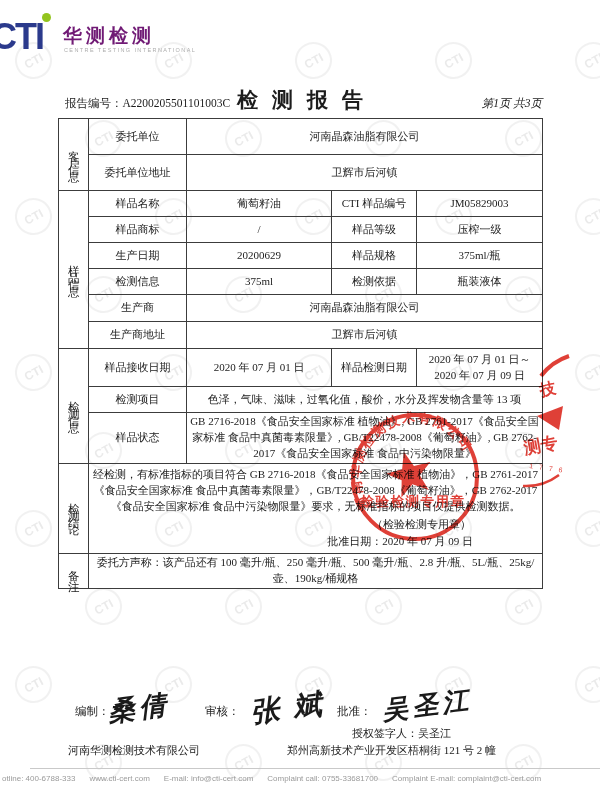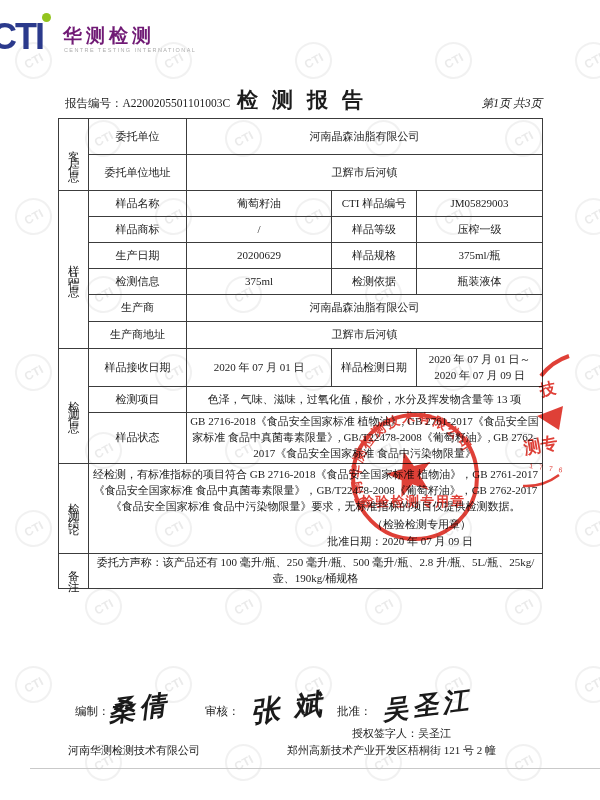--- a/index.html
+++ b/index.html
@@ -231,14 +231,21 @@
     <span class="sig" style="left:382px;top:-2px;font-size:26px">吴圣江</span>
   </div>
   <div class="auth-line">授权签字人：吴圣江</div>
 
   <div class="company-line">
     <span class="company-name">河南华测检测技术有限公司</span>
     <span class="company-addr">郑州高新技术产业开发区梧桐街 121 号 2 幢</span>
   </div>
 
   <div class="footer-rule"></div>
+  <div class="footer">
+    <span>otline: 400-6788-333</span>
+    <span>www.cti-cert.com</span>
+    <span>E-mail: info@cti-cert.com</span>
+    <span>Complaint call: 0755-33681700</span>
+    <span>Complaint E-mail: complaint@cti-cert.com</span>
+  </div>
 
 </div>
 
 </body></html>

